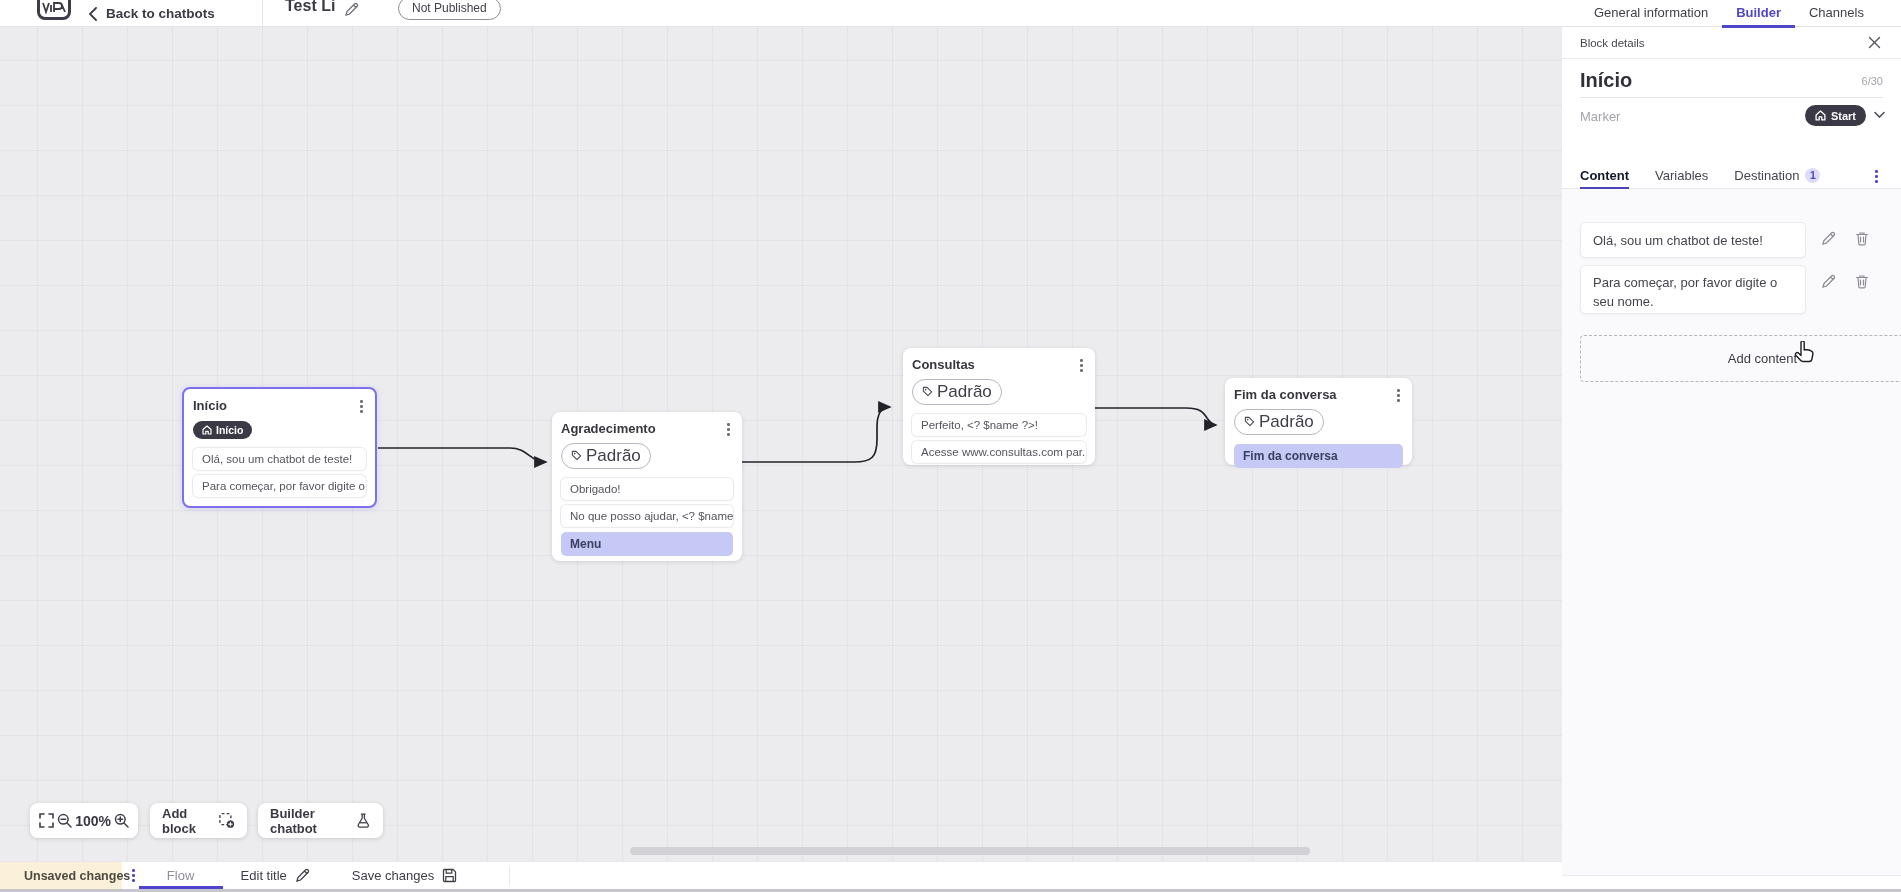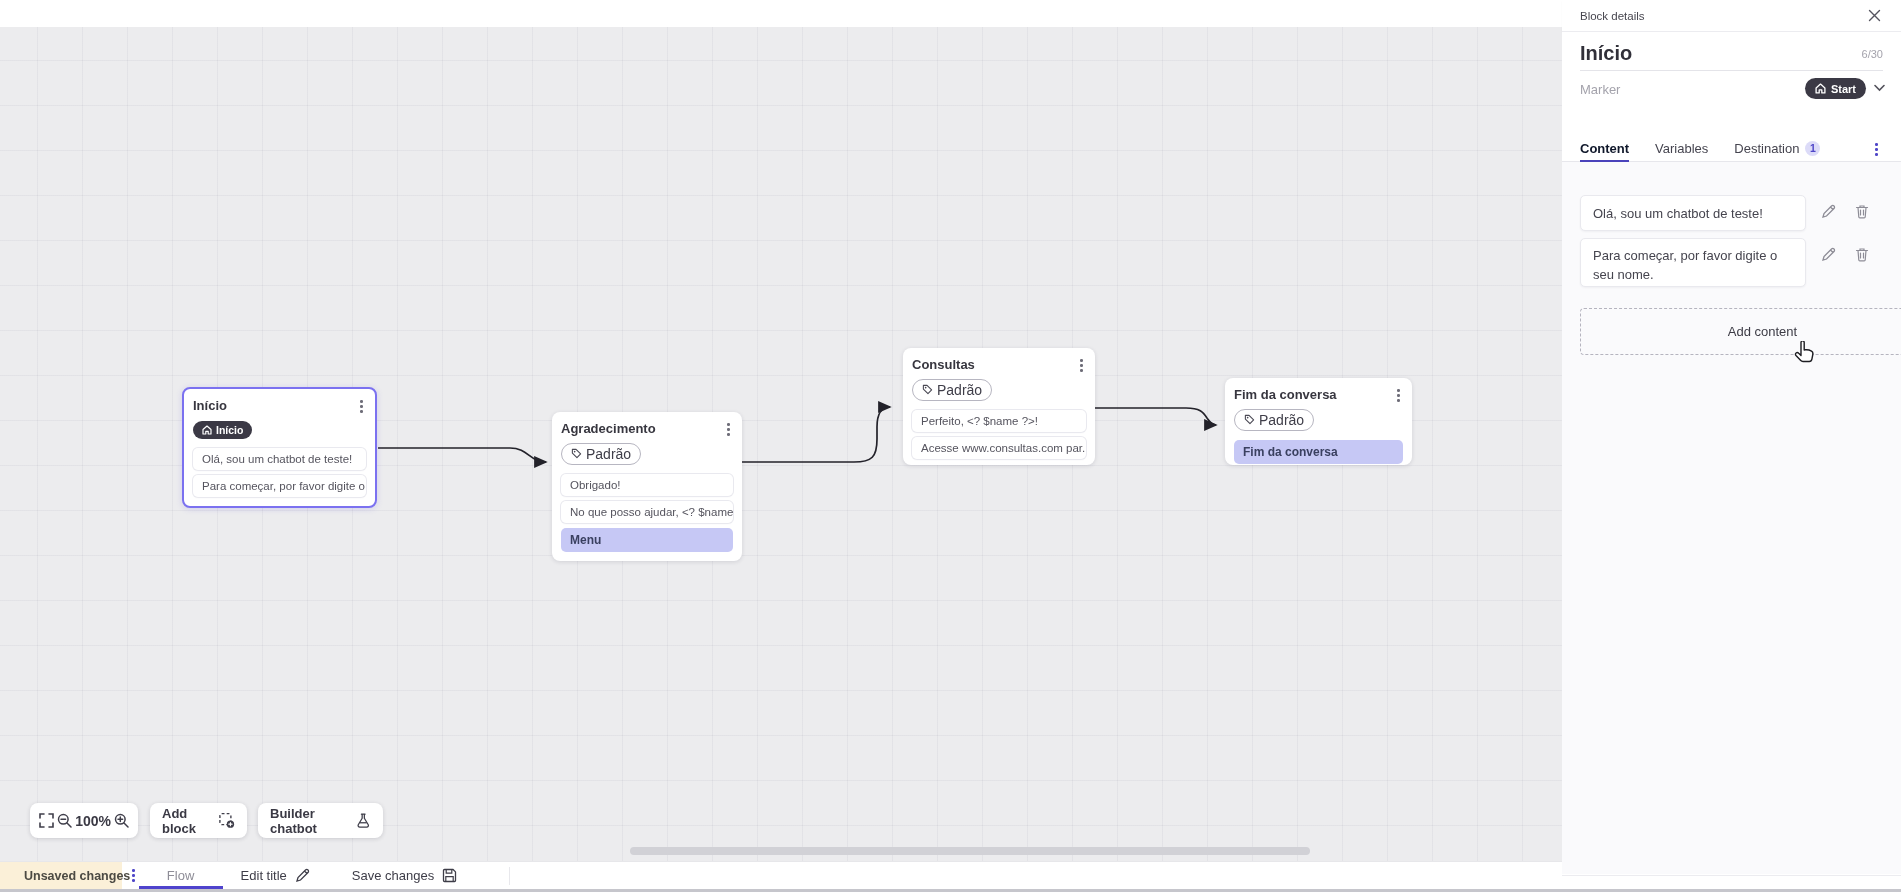--- a/index.html
+++ b/index.html
@@ -25,21 +25,21 @@
   .connections { position:absolute; left:0; top:0; width:1562px; height:834px; pointer-events:none; }
 
   .node { position:absolute; background:#fff; border-radius:8px; box-shadow:0 1px 4px rgba(40,40,70,.14); padding:9px 9px 8px 9px; }
   .node.selected { border:2px solid #7b71f0; box-shadow:0 1px 6px rgba(90,80,220,.18); }
   .node-head { display:flex; justify-content:space-between; align-items:flex-start; }
   .node-title { font-size:13px; font-weight:bold; color:#37363f; }
   .kebab { display:flex; flex-direction:column; gap:2.5px; padding:2px 3px; cursor:pointer; }
   .kebab .dot { width:2.6px; height:2.6px; border-radius:50%; background:#6e6d78; }
   .kebab.accent .dot { background:#4f46c8; }
   .dark-pill { display:inline-flex; align-items:center; gap:4px; background:#3b3945; color:#fff; font-size:10.5px; font-weight:bold; border-radius:999px; padding:3px 9px; margin-top:6px; }
-  .tag-pill { display:inline-flex; align-items:center; gap:4px; border:1px solid #b7b6c1; border-radius:999px; padding:2px 9px; font-size:14px; color:#3f3e49; margin-top:5px; background:#fff; }
+  .tag-pill { display:inline-flex; align-items:center; gap:4px; border:1px solid #b7b6c1; border-radius:999px; padding:2px 9px; font-size:17px; color:#3f3e49; margin-top:5px; background:#fff; }
   .node-rows { display:flex; flex-direction:column; gap:5px; margin-top:9px; }
   .node-row { background:#fff; border-radius:5px; box-shadow:0 0 0 1px #e9e9ef, 0 1px 2px rgba(40,40,70,.05); padding:5px 9px; font-size:11.5px; color:#55545e; white-space:nowrap; overflow:hidden; }
   .node-row.btn { background:#c6c8f5; color:#3a4060; font-weight:bold; font-size:12px; box-shadow:none; }
 
   
   .tool-card { position:absolute; top:776px; height:35px; background:#fff; border-radius:8px; box-shadow:0 1px 4px rgba(30,30,50,.16); display:flex; align-items:center; cursor:pointer; }
   .zoom-card { left:30px; width:108px; padding:0 9px; justify-content:space-between; cursor:default; }
   .zoom-level { font-size:14px; font-weight:bold; color:#3a3944; }
   .addblock-card { left:150px; width:97px; padding:0 12px; justify-content:space-between; }
   .testing-card { left:258px; width:125px; padding:0 12px; justify-content:space-between; }
@@ -93,20 +93,41 @@
   .bottom-line { position:absolute; left:0; top:889px; width:1901px; height:3px; background:#c6c6cc; z-index:7; }
 
   .cursor { position:absolute; left:1793px; top:341px; z-index:20; pointer-events:none; }
   svg { display:block; }
 </style>
 </head>
 <body>
 
 <div class="app">
 
+  <div class="topbar">
+    <div class="logo">
+      <svg width="24" height="16" viewBox="0 0 24 16">
+          <path d="M1 2 l3 9 3-9 M9 11 v-7 M12 11 v-9 h5 a2.5 2.5 0 0 1 0 6 h-5 M20 4 l3 7" stroke="#3e3c48" stroke-width="1.8" fill="none"></path>
+        </svg>
+    </div>
+    <div class="back-btn">
+      <svg width="9" height="14" viewBox="0 0 9 14">
+          <path d="M8 1 L2 7 L8 13" stroke="#3b3a45" stroke-width="1.8" fill="none" stroke-linecap="round"></path>
+        </svg>
+      <span class="back-label">Back to chatbots</span>
+    </div>
+    <div class="topbar-divider"></div>
+    <div class="bot-title">Test Li</div>
+    <div class="title-pencil icon-btn">
+      <svg width="15" height="15" viewBox="0 0 15 15">
+          <path d="M2 13 l1-3.5 7.5-7.5 a1.6 1.6 0 0 1 2.5 2.5 L5.5 12z M9.5 3 l2.5 2.5" stroke="#6f6e79" stroke-width="1.3" fill="none" stroke-linecap="round"></path>
+        </svg>
+    </div>
+    <div class="status-pill">Not Published</div>
+  </div>
 
   <div class="canvas">
     <svg class="connections">
       <defs>
         <marker id="arrow" markerWidth="9" markerHeight="8" refX="7" refY="3.5" orient="auto">
           <path d="M0,0 L8,3.5 L0,7 z" fill="#23222a"></path>
         </marker>
       </defs>
       <path d="M378,421 H510 C528,421 530,435 546,435" stroke="#23222a" stroke-width="1.7" fill="none" marker-end="url(#arrow)"></path>
       <path d="M742,435 H854 C872,435 877,430 877,412 L877,400 C877,385 883,380 890,380" stroke="#23222a" stroke-width="1.7" fill="none" marker-end="url(#arrow)"></path>
@@ -233,20 +254,25 @@
       <svg width="16" height="17" viewBox="0 0 16 17">
           <path d="M6 1.5 h4 M6.8 1.5 v4.5 L2.5 13.2 a1.8 1.8 0 0 0 1.6 2.6 h7.8 a1.8 1.8 0 0 0 1.6-2.6 L9.2 6 V1.5" stroke="#3f3e4a" stroke-width="1.4" fill="none" stroke-linecap="round" stroke-linejoin="round"></path>
           <path d="M4.2 11 h7.6" stroke="#3f3e4a" stroke-width="1.4"></path>
         </svg>
     </div>
 
     <div class="hscroll-thumb"></div>
   </div>
 
   <div class="panel">
+    <div class="panel-tabs">
+      <span class="ptab">General information</span>
+      <span class="ptab active">Builder</span>
+      <span class="ptab">Channels</span>
+    </div>
 
     <div class="panel-bar">
       <span class="panel-bar-title">Block details</span>
       <span class="icon-btn">
         <svg width="13" height="13" viewBox="0 0 13 13">
             <path d="M1.5 1.5 L11.5 11.5 M11.5 1.5 L1.5 11.5" stroke="#55545f" stroke-width="1.4" stroke-linecap="round"></path>
           </svg>
       </span>
     </div>
 

